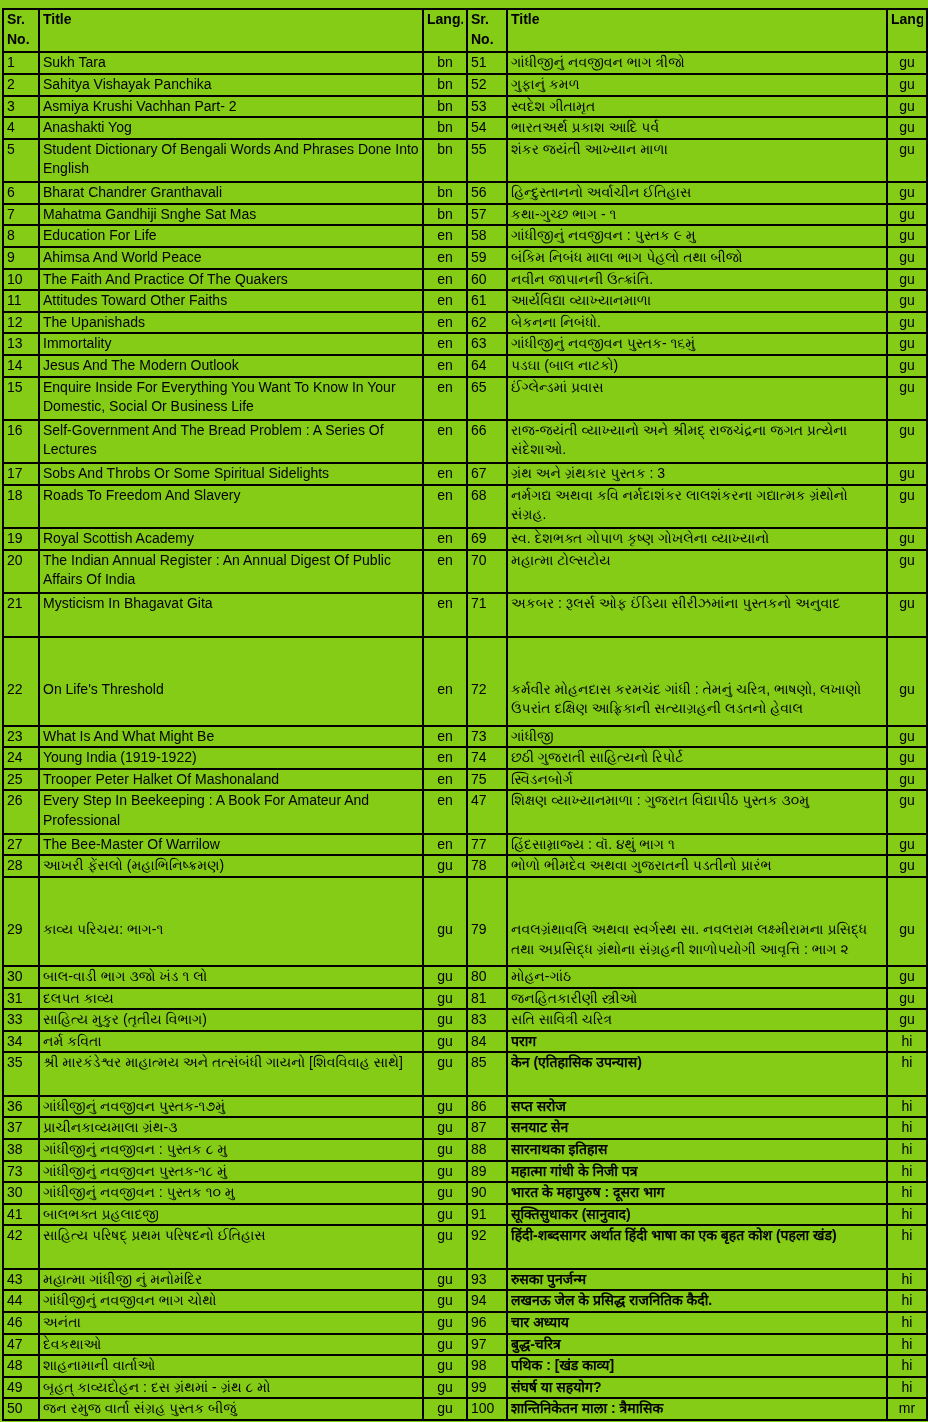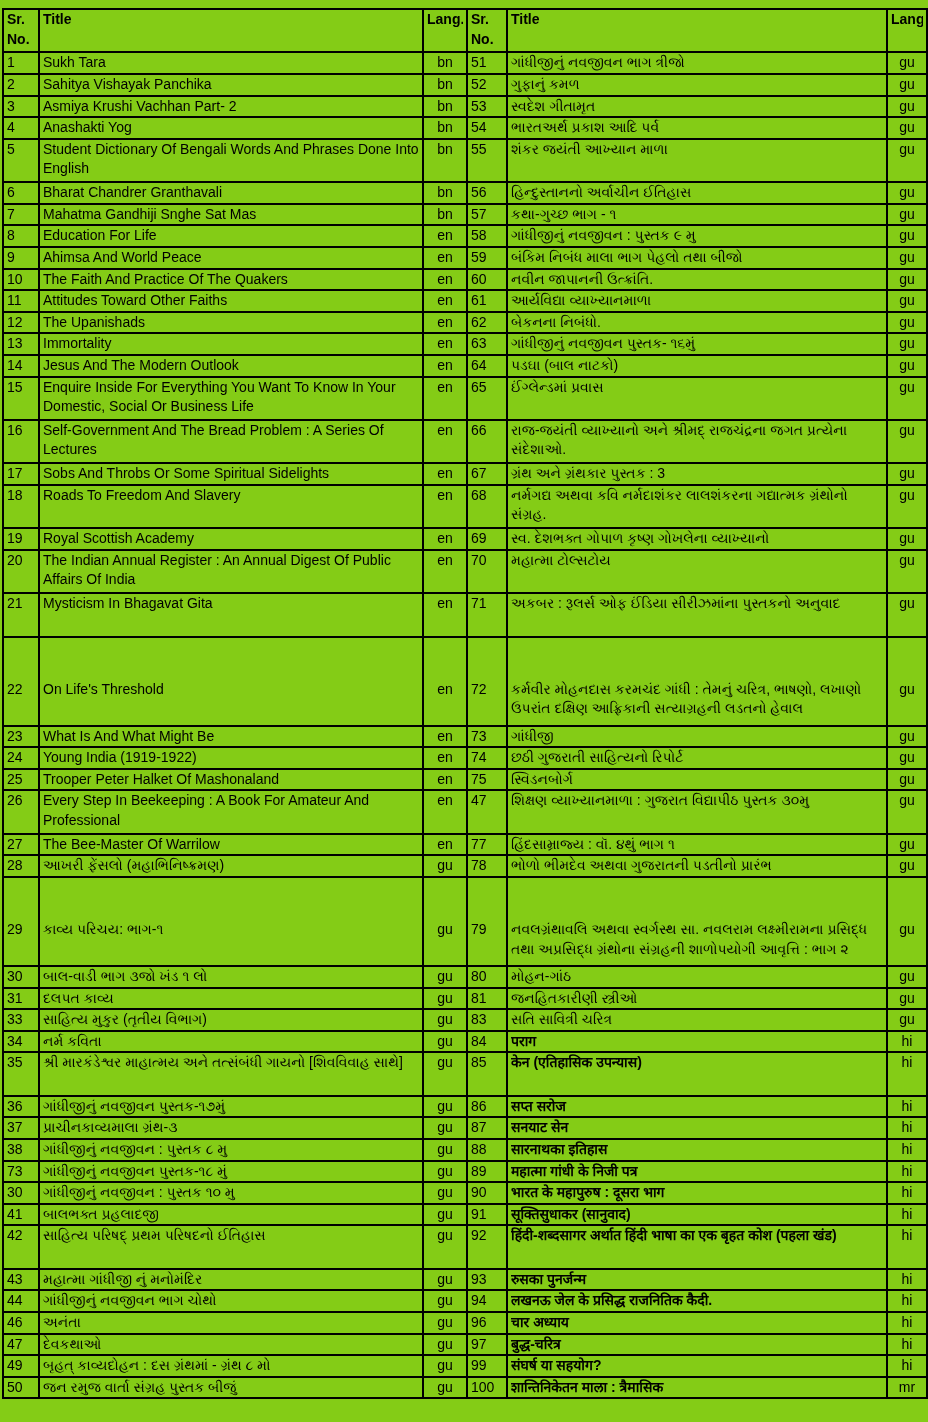--- a/index.html
+++ b/index.html
@@ -960,20 +960,40 @@
           </td>
           <td class="title">
             <div class="cellbox u1 dev" lang="hi">बुद्ध-चरित्र</div>
           </td>
           <td class="lang">
             <div class="cellbox u1">hi</div>
           </td>
         </tr>
         <tr>
           <td class="sr">
+            <div class="cellbox u1">48</div>
+          </td>
+          <td class="title">
+            <div class="cellbox u1" lang="gu">શાહનામાની વાર્તાઓ</div>
+          </td>
+          <td class="lang">
+            <div class="cellbox u1">gu</div>
+          </td>
+          <td class="sr">
+            <div class="cellbox u1">98</div>
+          </td>
+          <td class="title">
+            <div class="cellbox u1 dev" lang="hi">पथिक : [खंड काव्य]</div>
+          </td>
+          <td class="lang">
+            <div class="cellbox u1">hi</div>
+          </td>
+        </tr>
+        <tr>
+          <td class="sr">
             <div class="cellbox u1">49</div>
           </td>
           <td class="title">
             <div class="cellbox u1" lang="gu">બૃહત્ કાવ્યદોહન : દસ ગ્રંથમાં - ગ્રંથ ૮ મો</div>
           </td>
           <td class="lang">
             <div class="cellbox u1">gu</div>
           </td>
           <td class="sr">
             <div class="cellbox u1">99</div>

